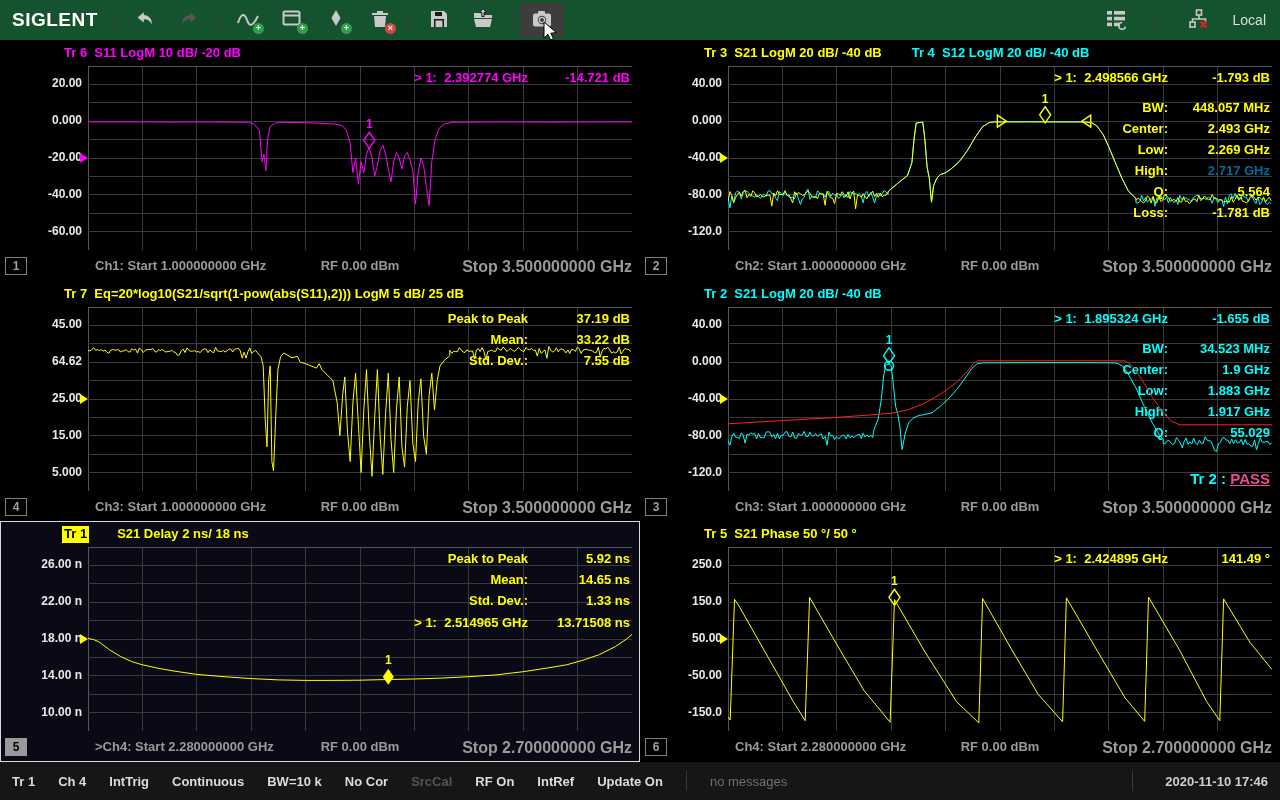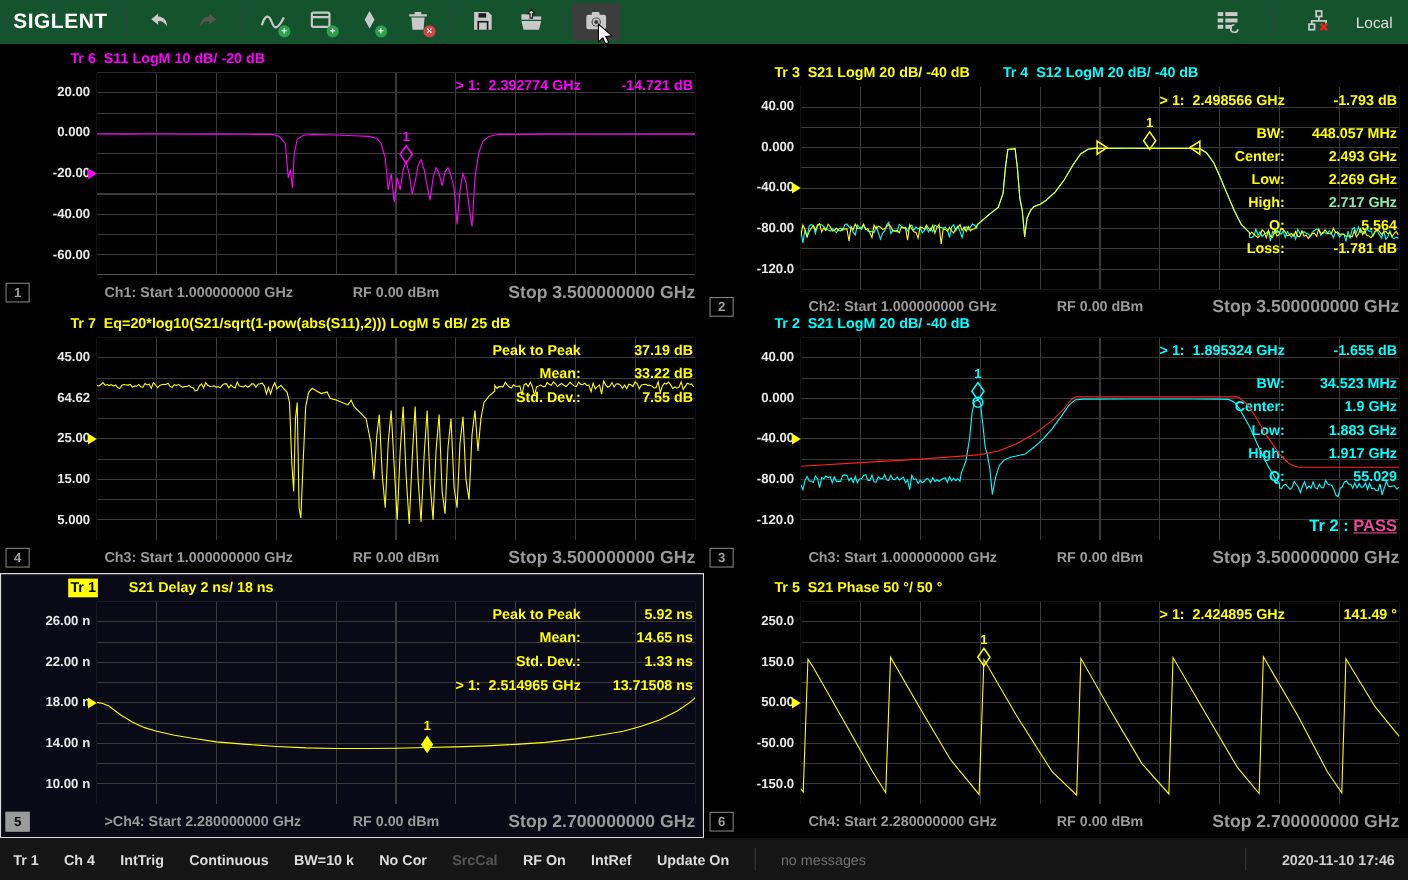--- a/index.html
+++ b/index.html
@@ -195,21 +195,21 @@
           <div class="f-center">RF 0.00 dBm</div>
           <div class="f-right">Stop 3.500000000 GHz</div>
         </div>
         <div class="ref" style="top: 113px; border-left: 8px solid rgb(255, 0, 255);"></div>
         <div class="tracesvg"><svg width="544" height="184">
             <path d="M0.0,55.8L27.2,55.9L54.4,55.8L81.6,56.1L108.8,55.9L136.0,56.1L160.5,56.3L165.9,58.0L171.4,64.4L174.1,95.7L176.0,88.3L177.9,104.9L179.5,73.6L182.2,60.7L187.7,57.0L195.8,56.3L217.6,56.7L233.9,57.4L247.5,58.0L254.6,59.8L258.4,64.4L262.2,77.3L264.9,106.7L267.6,92.0L270.4,117.8L273.1,95.7L275.8,106.7L278.5,88.3L281.2,81.0L284.0,92.0L286.7,110.4L289.4,99.4L292.1,84.6L294.8,79.1L297.6,88.3L300.3,103.0L303.0,115.9L305.7,95.7L308.4,86.5L311.2,92.0L313.9,103.0L316.6,90.2L319.3,86.5L322.0,93.8L324.8,104.9L327.5,138.0L330.2,106.7L332.9,92.0L335.6,99.4L338.4,121.4L341.1,139.8L343.8,95.7L347.1,73.6L350.9,62.6L356.3,58.0L364.5,56.3L408.0,55.9L462.4,56.1L516.8,55.9L544.0,55.9" fill="none" stroke="#ff00ff" stroke-width="1"></path>
             <path d="M281.248,82.28664 L286.748,74.28664 L281.248,66.28664 L275.748,74.28664 Z" fill="none" stroke="#ff00ff" stroke-width="1.4"></path>
             <text x="281.248" y="62.286640000000006" text-anchor="middle" font-size="12" font-weight="bold" font-family="Liberation Sans, sans-serif" fill="#ff00ff">1</text>
           </svg></div>
       </div>
-      <div class="panel" style="left: 640px; top: 40px; width: 640px; height: 241px; margin-top: 13px;">
+      <div class="panel" style="left: 640px; top: 40px; width: 640px; height: 241px;">
         <div class="hdr"><span style="color: rgb(255, 255, 0);">Tr 3  S21 LogM 20 dB/ -40 dB</span><span style="color: rgb(0, 255, 255);">Tr 4  S12 LogM 20 dB/ -40 dB</span></div>
         <div class="gridsvg"><svg width="544" height="184" shape-rendering="crispEdges">
             <line x1="0" y1="0" x2="0" y2="184" stroke="#565656" stroke-width="1"></line>
             <line x1="54.4" y1="0" x2="54.4" y2="184" stroke="#3a3a3a" stroke-width="1"></line>
             <line x1="108.8" y1="0" x2="108.8" y2="184" stroke="#3a3a3a" stroke-width="1"></line>
             <line x1="163.2" y1="0" x2="163.2" y2="184" stroke="#3a3a3a" stroke-width="1"></line>
             <line x1="217.6" y1="0" x2="217.6" y2="184" stroke="#3a3a3a" stroke-width="1"></line>
             <line x1="272" y1="0" x2="272" y2="184" stroke="#3a3a3a" stroke-width="1"></line>
             <line x1="326.4" y1="0" x2="326.4" y2="184" stroke="#3a3a3a" stroke-width="1"></line>
             <line x1="380.8" y1="0" x2="380.8" y2="184" stroke="#3a3a3a" stroke-width="1"></line>
@@ -236,21 +236,21 @@
           <div class="ylab" style="top: 183.6px;">-120.0</div>
           <div class="ro-lab" style="top: 30px; color: rgb(255, 255, 0);">&gt; 1:  2.498566 GHz</div>
           <div class="ro-val" style="top: 30px; color: rgb(255, 255, 0);">-1.793 dB</div>
           <div class="ro-lab" style="top: 60px; color: rgb(255, 255, 0);">BW:</div>
           <div class="ro-val" style="top: 60px; color: rgb(255, 255, 0);">448.057 MHz</div>
           <div class="ro-lab" style="top: 81px; color: rgb(255, 255, 0);">Center:</div>
           <div class="ro-val" style="top: 81px; color: rgb(255, 255, 0);">2.493 GHz</div>
           <div class="ro-lab" style="top: 102px; color: rgb(255, 255, 0);">Low:</div>
           <div class="ro-val" style="top: 102px; color: rgb(255, 255, 0);">2.269 GHz</div>
           <div class="ro-lab" style="top: 123px; color: rgb(255, 255, 0);">High:</div>
-          <div class="ro-val" style="top: 123px; color: #86efac;">2.717 GHz</div>
+          <div class="ro-val" style="top: 123px; color: #0369a1;">2.717 GHz</div>
           <div class="ro-lab" style="top: 144px; color: rgb(255, 255, 0);">Q:</div>
           <div class="ro-val" style="top: 144px; color: rgb(255, 255, 0);">5.564</div>
           <div class="ro-lab" style="top: 165px; color: rgb(255, 255, 0);">Loss:</div>
           <div class="ro-val" style="top: 165px; color: rgb(255, 255, 0);">-1.781 dB</div>
           <div class="fnum">2</div>
           <div class="f-left">Ch2: Start 1.000000000 GHz</div>
           <div class="f-center">RF 0.00 dBm</div>
           <div class="f-right">Stop 3.500000000 GHz</div>
         </div>
         <div class="ref" style="top: 113px; border-left: 8px solid rgb(255, 255, 0);"></div>

